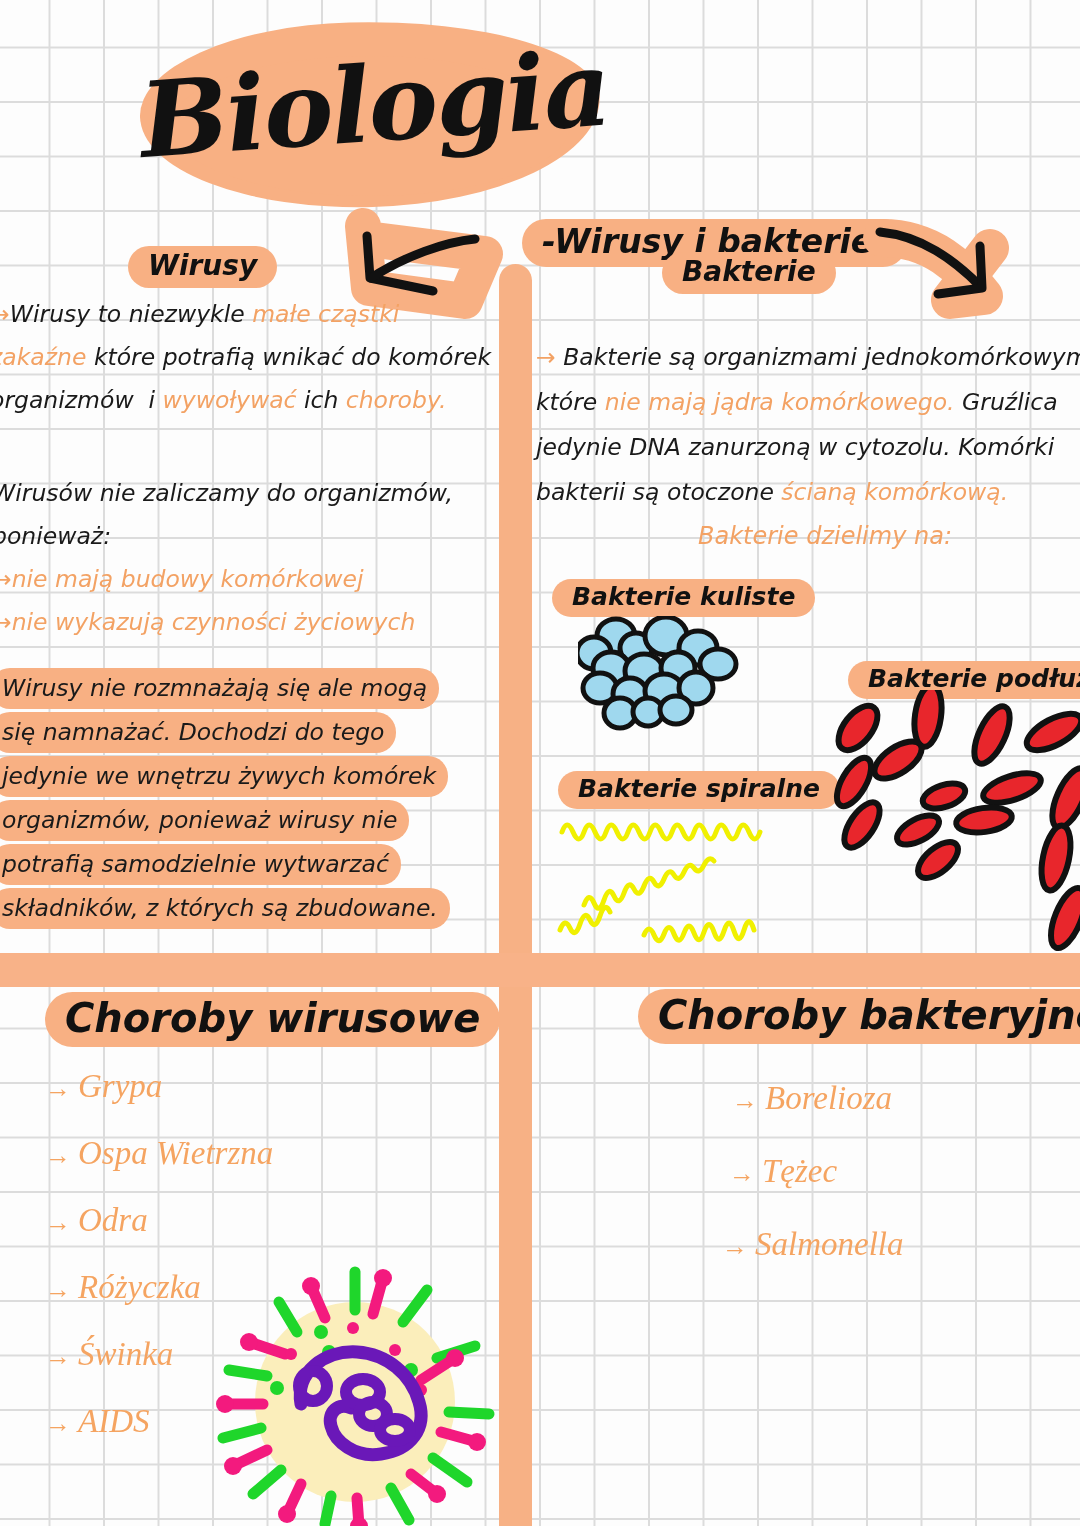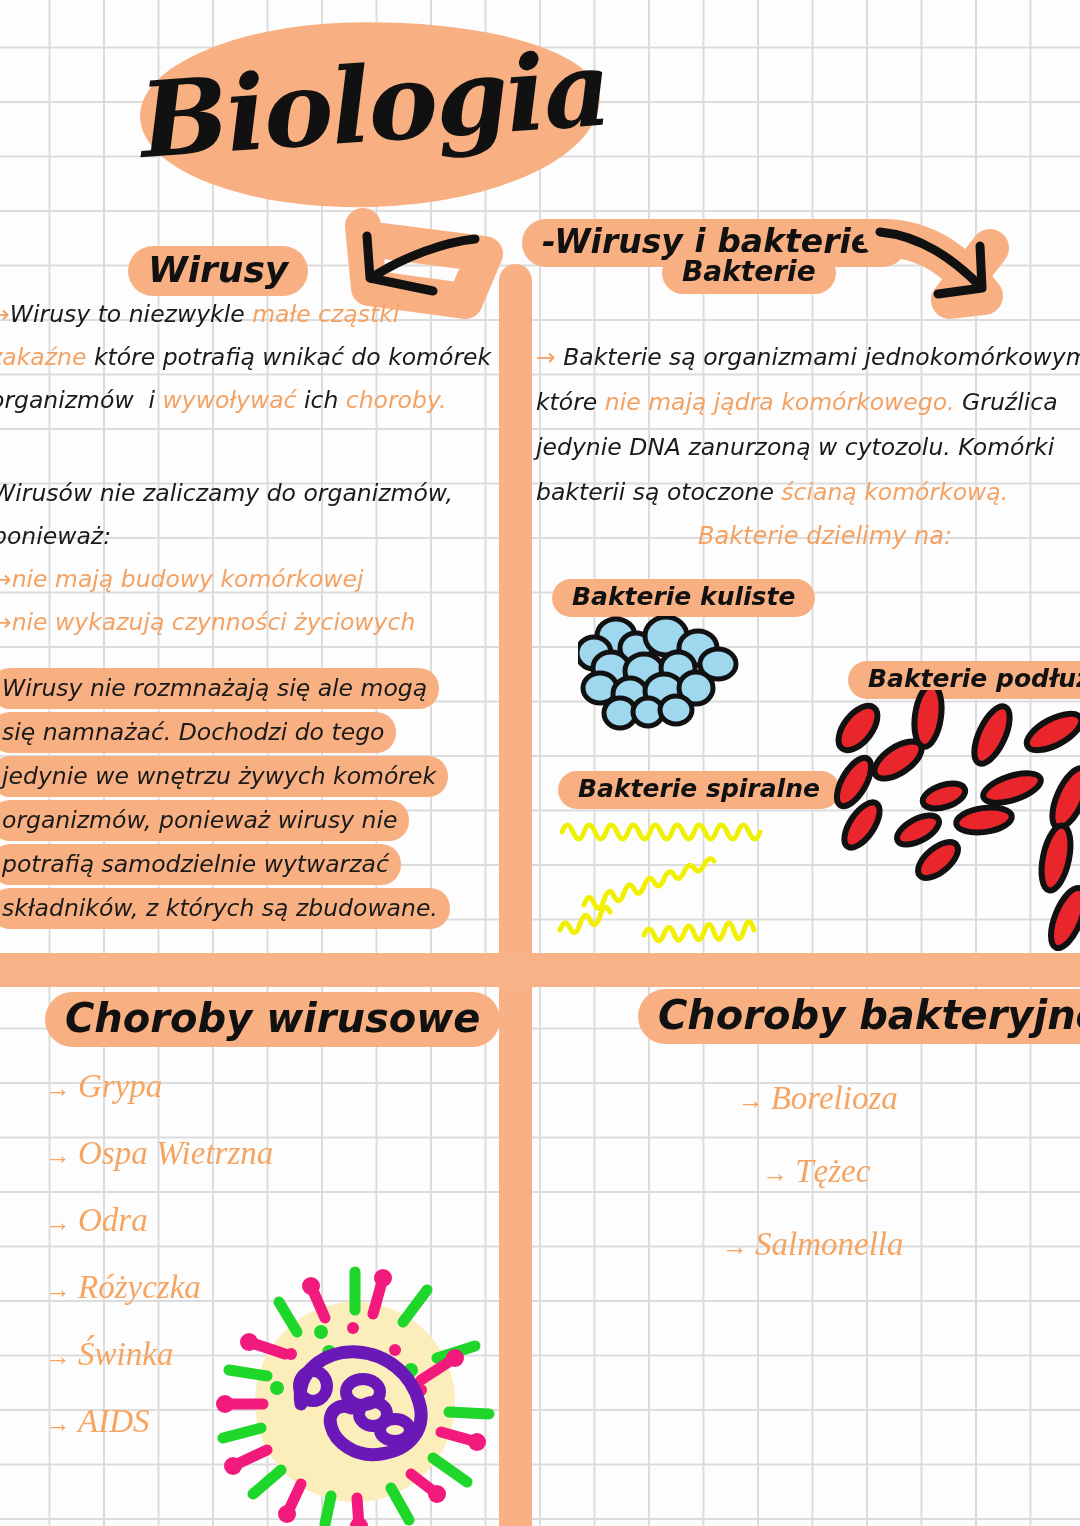--- a/index.html
+++ b/index.html
@@ -89,21 +89,21 @@
     border-radius: 30px;
     padding: 3px 20px 6px 20px;
     color: #111;
     font-family: "DejaVu Sans", sans-serif;
     font-style: italic;
     font-weight: 700;
     white-space: nowrap;
   }
 
   
-  #h-wirusy { left: 128px; top: 246px; font-size: 36px; }
+  #h-wirusy { left: 128px; top: 246px; font-size: 28px; }
   #h-topic  { left: 522px; top: 219px; font-size: 33px; }
   #h-bakterie { left: 662px; top: 252px; font-size: 28px; }
   #h-choroby-wir { left: 45px; top: 992px; font-size: 40px; }
   #h-choroby-bak { left: 638px; top: 989px; font-size: 40px; }
   #lbl-kuliste  { left: 552px; top: 579px; font-size: 25px; }
   #lbl-spiralne { left: 558px; top: 771px; font-size: 25px; }
   #lbl-podluzne { left: 848px; top: 661px; font-size: 25px; }
 
   
   .body-text {
@@ -152,21 +152,21 @@
   .dis-item {
     font-family: Liberation Serif, serif;
     font-style: italic;
     font-size: 33px;
     color: #f5a461;
     white-space: nowrap;
     margin-bottom: 30px;
   }
   .dis-item .ar { font-size: 26px; margin-right: 7px; font-style: normal; }
   #list-wir { left: 45px; top: 1068px; }
-  #list-bak { left: 712px; top: 1080px; text-align: center; }
+  #list-bak { left: 712px; top: 1080px; }
   #list-bak .dis-item { margin-bottom: 36px; }
   #list-bak .dis-item:nth-child(1) { margin-left: 20px; }
   #list-bak .dis-item:nth-child(2) { margin-left: 17px; }
   #list-bak .dis-item:nth-child(3) { margin-left: 10px; }
   #list-bak .dis-item:nth-child(4) { margin-left: 0px; }
 
   
   .arrow-svg { position: absolute; }
   #arrow-left { left: 335px; top: 196px; }
   #arrow-right { left: 862px; top: 208px; }

